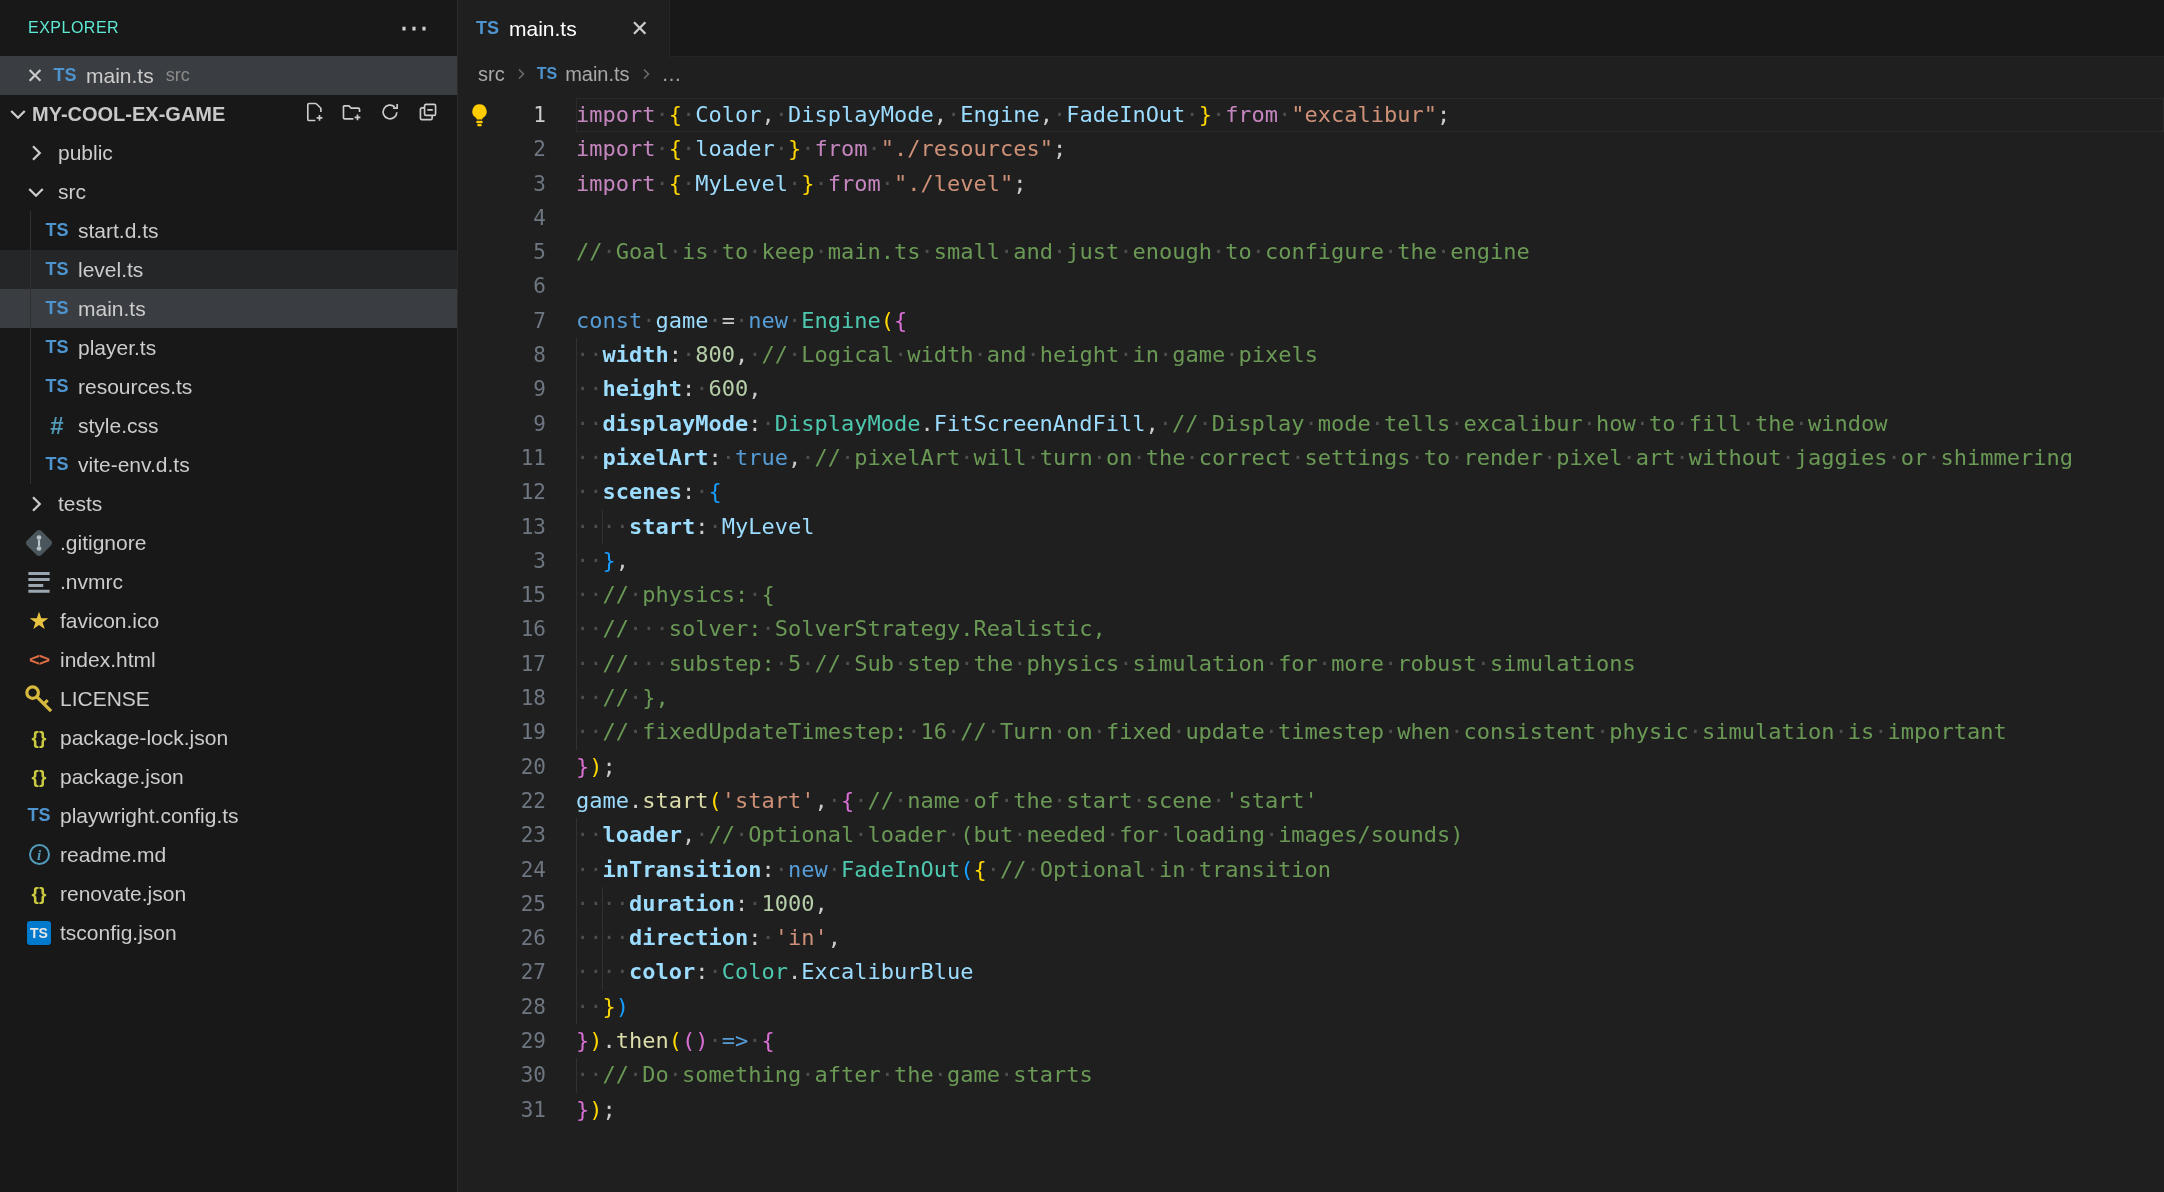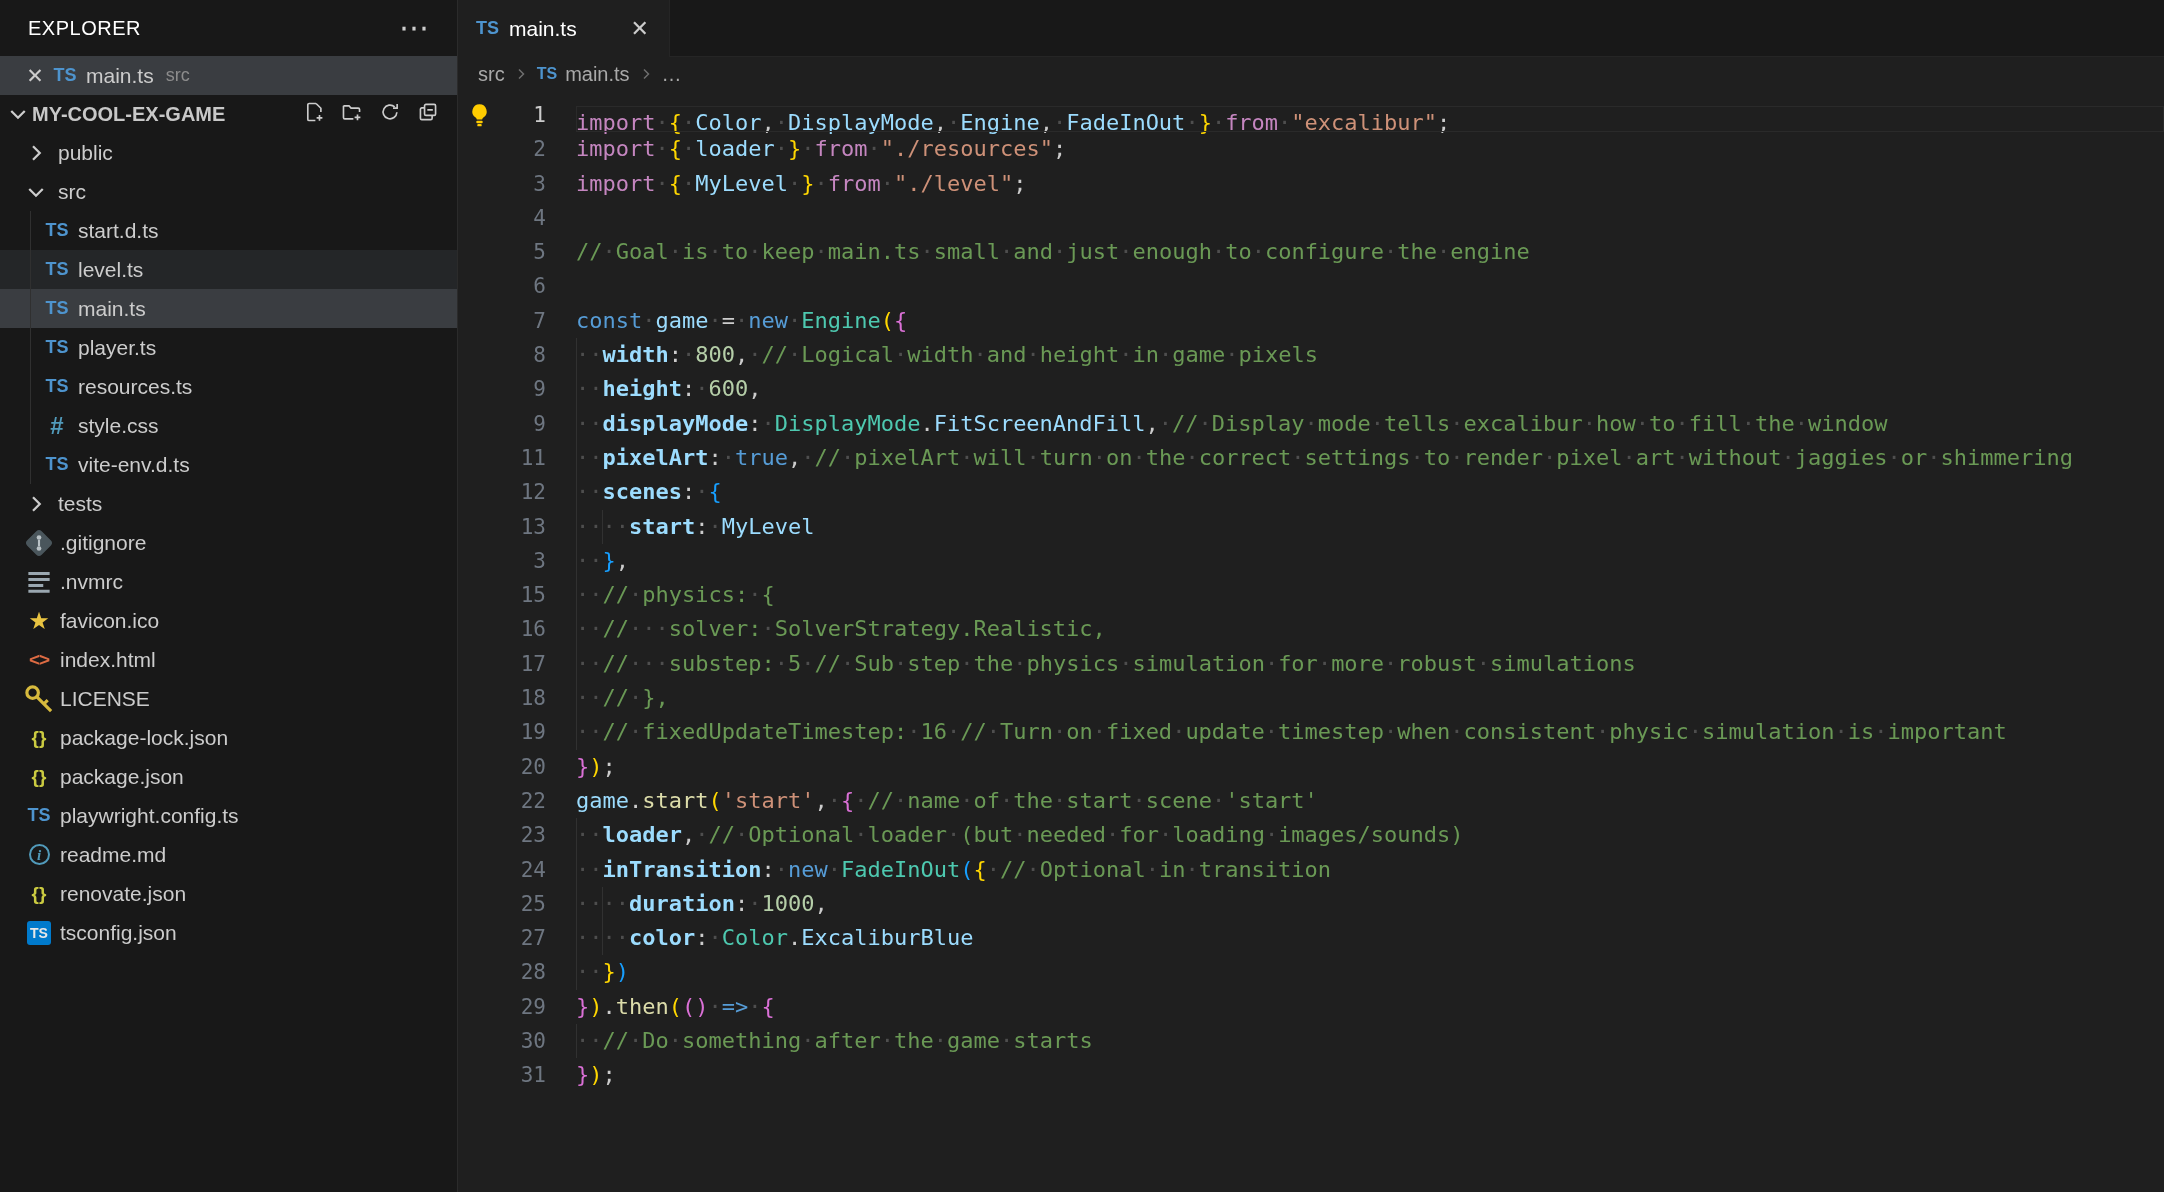--- a/index.html
+++ b/index.html
@@ -5,21 +5,21 @@
   * { margin:0; padding:0; box-sizing:border-box; }
   html,body { width:2164px; height:1192px; overflow:hidden; background:#1F1F1F;
               font-family:"Liberation Sans", sans-serif; }
   .app { display:flex; width:100%; height:100%; }
 
   
   .sidebar { width:458px; height:100%; background:#181818; border-right:1px solid #2B2B2B;
              color:#CCCCCC; flex:none; position:relative; }
   .sb-header { height:56px; display:flex; align-items:center; justify-content:space-between;
                padding:0 26px 0 28px; }
-  .sb-title { font-size:20px; color:#ffffff; letter-spacing:0.5px; }
+  .sb-title { font-size:16px; color:#5eead4; letter-spacing:0.5px; }
   .more { font-size:30px; color:#CCCCCC; letter-spacing:2px; line-height:10px; cursor:pointer; }
   .section-header { height:38px; display:flex; align-items:center; font-weight:bold;
                     font-size:20px; color:#C8C8C8; padding-left:6px; cursor:pointer; }
   .section-header .chev { width:24px; height:24px; margin-right:2px; flex:none; }
   .ws-actions { margin-left:auto; display:flex; gap:16px; padding-right:18px; }
   .ws-actions svg { width:22px; height:22px; cursor:pointer; }
   .row { height:39px; display:flex; align-items:center; font-size:21px; color:#CCCCCC;
          cursor:pointer; position:relative; white-space:nowrap; }
   .row.hover    { background:#242628; }
   .row.selected { background:#3A3D41; }
@@ -60,21 +60,21 @@
 
   
   .code { flex:1; padding-top:7px; font-family:"DejaVu Sans Mono", monospace; font-size:22px;
           overflow:hidden; position:relative; }
   .line { display:flex; height:34.3px; line-height:34.3px; white-space:pre; }
   .ln { flex:0 0 118px; text-align:right; padding-right:30px; color:#6E7681; position:relative;
         font-size:21px; }
   .line.current .ln { color:#CCCCCC; }
   .bulb { position:absolute; left:8px; top:4px; width:27px; height:27px; cursor:pointer; }
   .lc { flex:1; position:relative; min-width:0; cursor:text; }
-  .line.current .lc { outline:1px solid #2A2A2A; outline-offset:-1px;margin-top:8px; }
+  .line.current .lc { outline:1px solid #2A2A2A; outline-offset:-1px; }
   .iguide { position:absolute; top:0; bottom:0; width:1px; background:#313131; }
   .ws { color:#4E4E4E; }
   .tk-kw1 { color:#C586C0; } .tk-kw2 { color:#569CD6; }
   .tk-var { color:#9CDCFE; } .tk-prop { color:#9CDCFE; font-weight:bold; }
   .tk-cls { color:#4EC9B0; } .tk-fn { color:#DCDCAA; }
   .tk-str { color:#CE9178; } .tk-num { color:#B5CEA8; }
   .tk-com { color:#6A9955; } .tk-pun { color:#CCCCCC; }
   .tk-b1 { color:#FFD700; } .tk-b2 { color:#DA70D6; } .tk-b3 { color:#179FFF; }
   .tk-ind { }
   svg .st { stroke:#CCCCCC; stroke-width:1.2; fill:none; }
@@ -405,20 +405,24 @@
   </div>
         <div class="line ">
     <span class="ln">24</span>
     <span class="lc"><span class="iguide" style="left:0ch"></span><span class="tk-ind"><span class="ws">·</span><span class="ws">·</span></span><span class="tk-prop">inTransition</span><span class="tk-pun">:<span class="ws">·</span></span><span class="tk-kw2">new</span><span class="tk-pun"><span class="ws">·</span></span><span class="tk-cls">FadeInOut</span><span class="tk-b3">(</span><span class="tk-b1">{</span><span class="tk-pun"><span class="ws">·</span></span><span class="tk-com">//<span class="ws">·</span>Optional<span class="ws">·</span>in<span class="ws">·</span>transition</span></span>
   </div>
         <div class="line ">
     <span class="ln">25</span>
     <span class="lc"><span class="iguide" style="left:0ch"></span><span class="iguide" style="left:2ch"></span><span class="tk-ind"><span class="ws">·</span><span class="ws">·</span><span class="ws">·</span><span class="ws">·</span></span><span class="tk-prop">duration</span><span class="tk-pun">:<span class="ws">·</span></span><span class="tk-num">1000</span><span class="tk-pun">,</span></span>
   </div>
         <div class="line ">
+    <span class="ln">26</span>
+    <span class="lc"><span class="iguide" style="left:0ch"></span><span class="iguide" style="left:2ch"></span><span class="tk-ind"><span class="ws">·</span><span class="ws">·</span><span class="ws">·</span><span class="ws">·</span></span><span class="tk-prop">direction</span><span class="tk-pun">:<span class="ws">·</span></span><span class="tk-str">'in'</span><span class="tk-pun">,</span></span>
+  </div>
+        <div class="line ">
     <span class="ln">27</span>
     <span class="lc"><span class="iguide" style="left:0ch"></span><span class="iguide" style="left:2ch"></span><span class="tk-ind"><span class="ws">·</span><span class="ws">·</span><span class="ws">·</span><span class="ws">·</span></span><span class="tk-prop">color</span><span class="tk-pun">:<span class="ws">·</span></span><span class="tk-cls">Color</span><span class="tk-pun">.</span><span class="tk-var">ExcaliburBlue</span></span>
   </div>
         <div class="line ">
     <span class="ln">28</span>
     <span class="lc"><span class="iguide" style="left:0ch"></span><span class="tk-ind"><span class="ws">·</span><span class="ws">·</span></span><span class="tk-b1">}</span><span class="tk-b3">)</span></span>
   </div>
         <div class="line ">
     <span class="ln">29</span>
     <span class="lc"><span class="tk-b2">}</span><span class="tk-b1">)</span><span class="tk-pun">.</span><span class="tk-fn">then</span><span class="tk-b1">(</span><span class="tk-b2">(</span><span class="tk-b2">)</span><span class="tk-pun"><span class="ws">·</span></span><span class="tk-kw2">=&gt;</span><span class="tk-pun"><span class="ws">·</span></span><span class="tk-b2">{</span></span>

